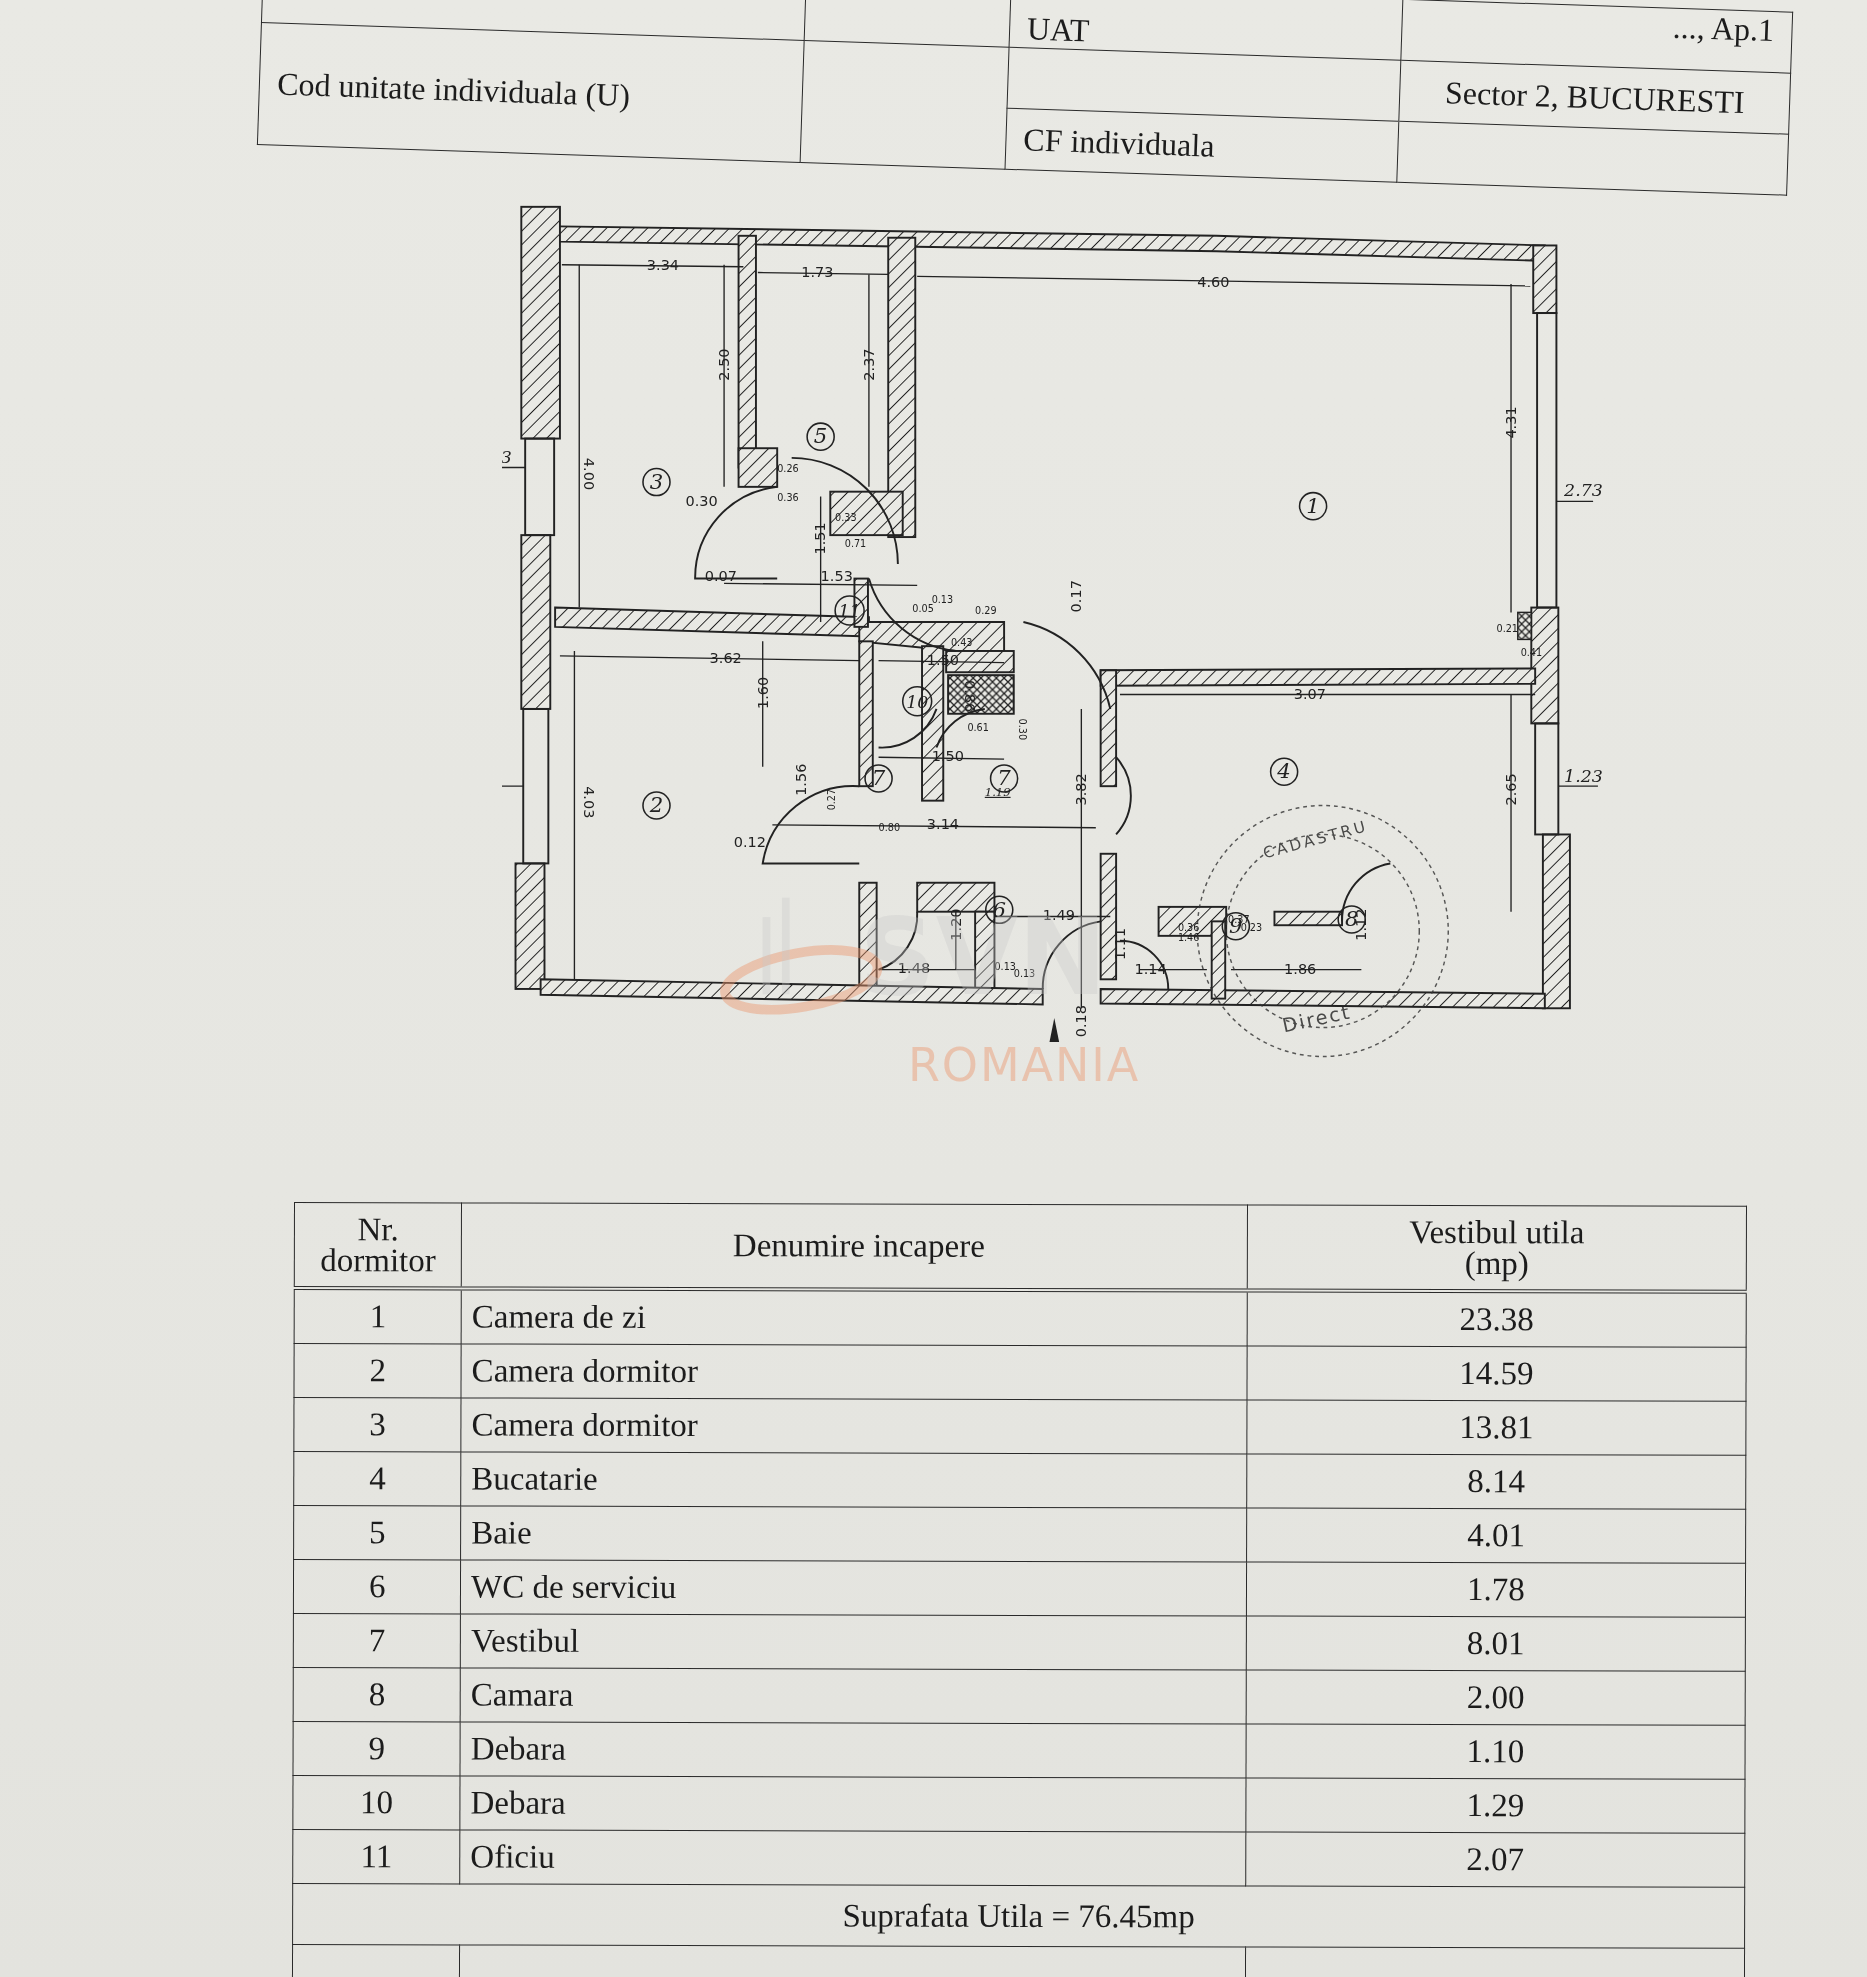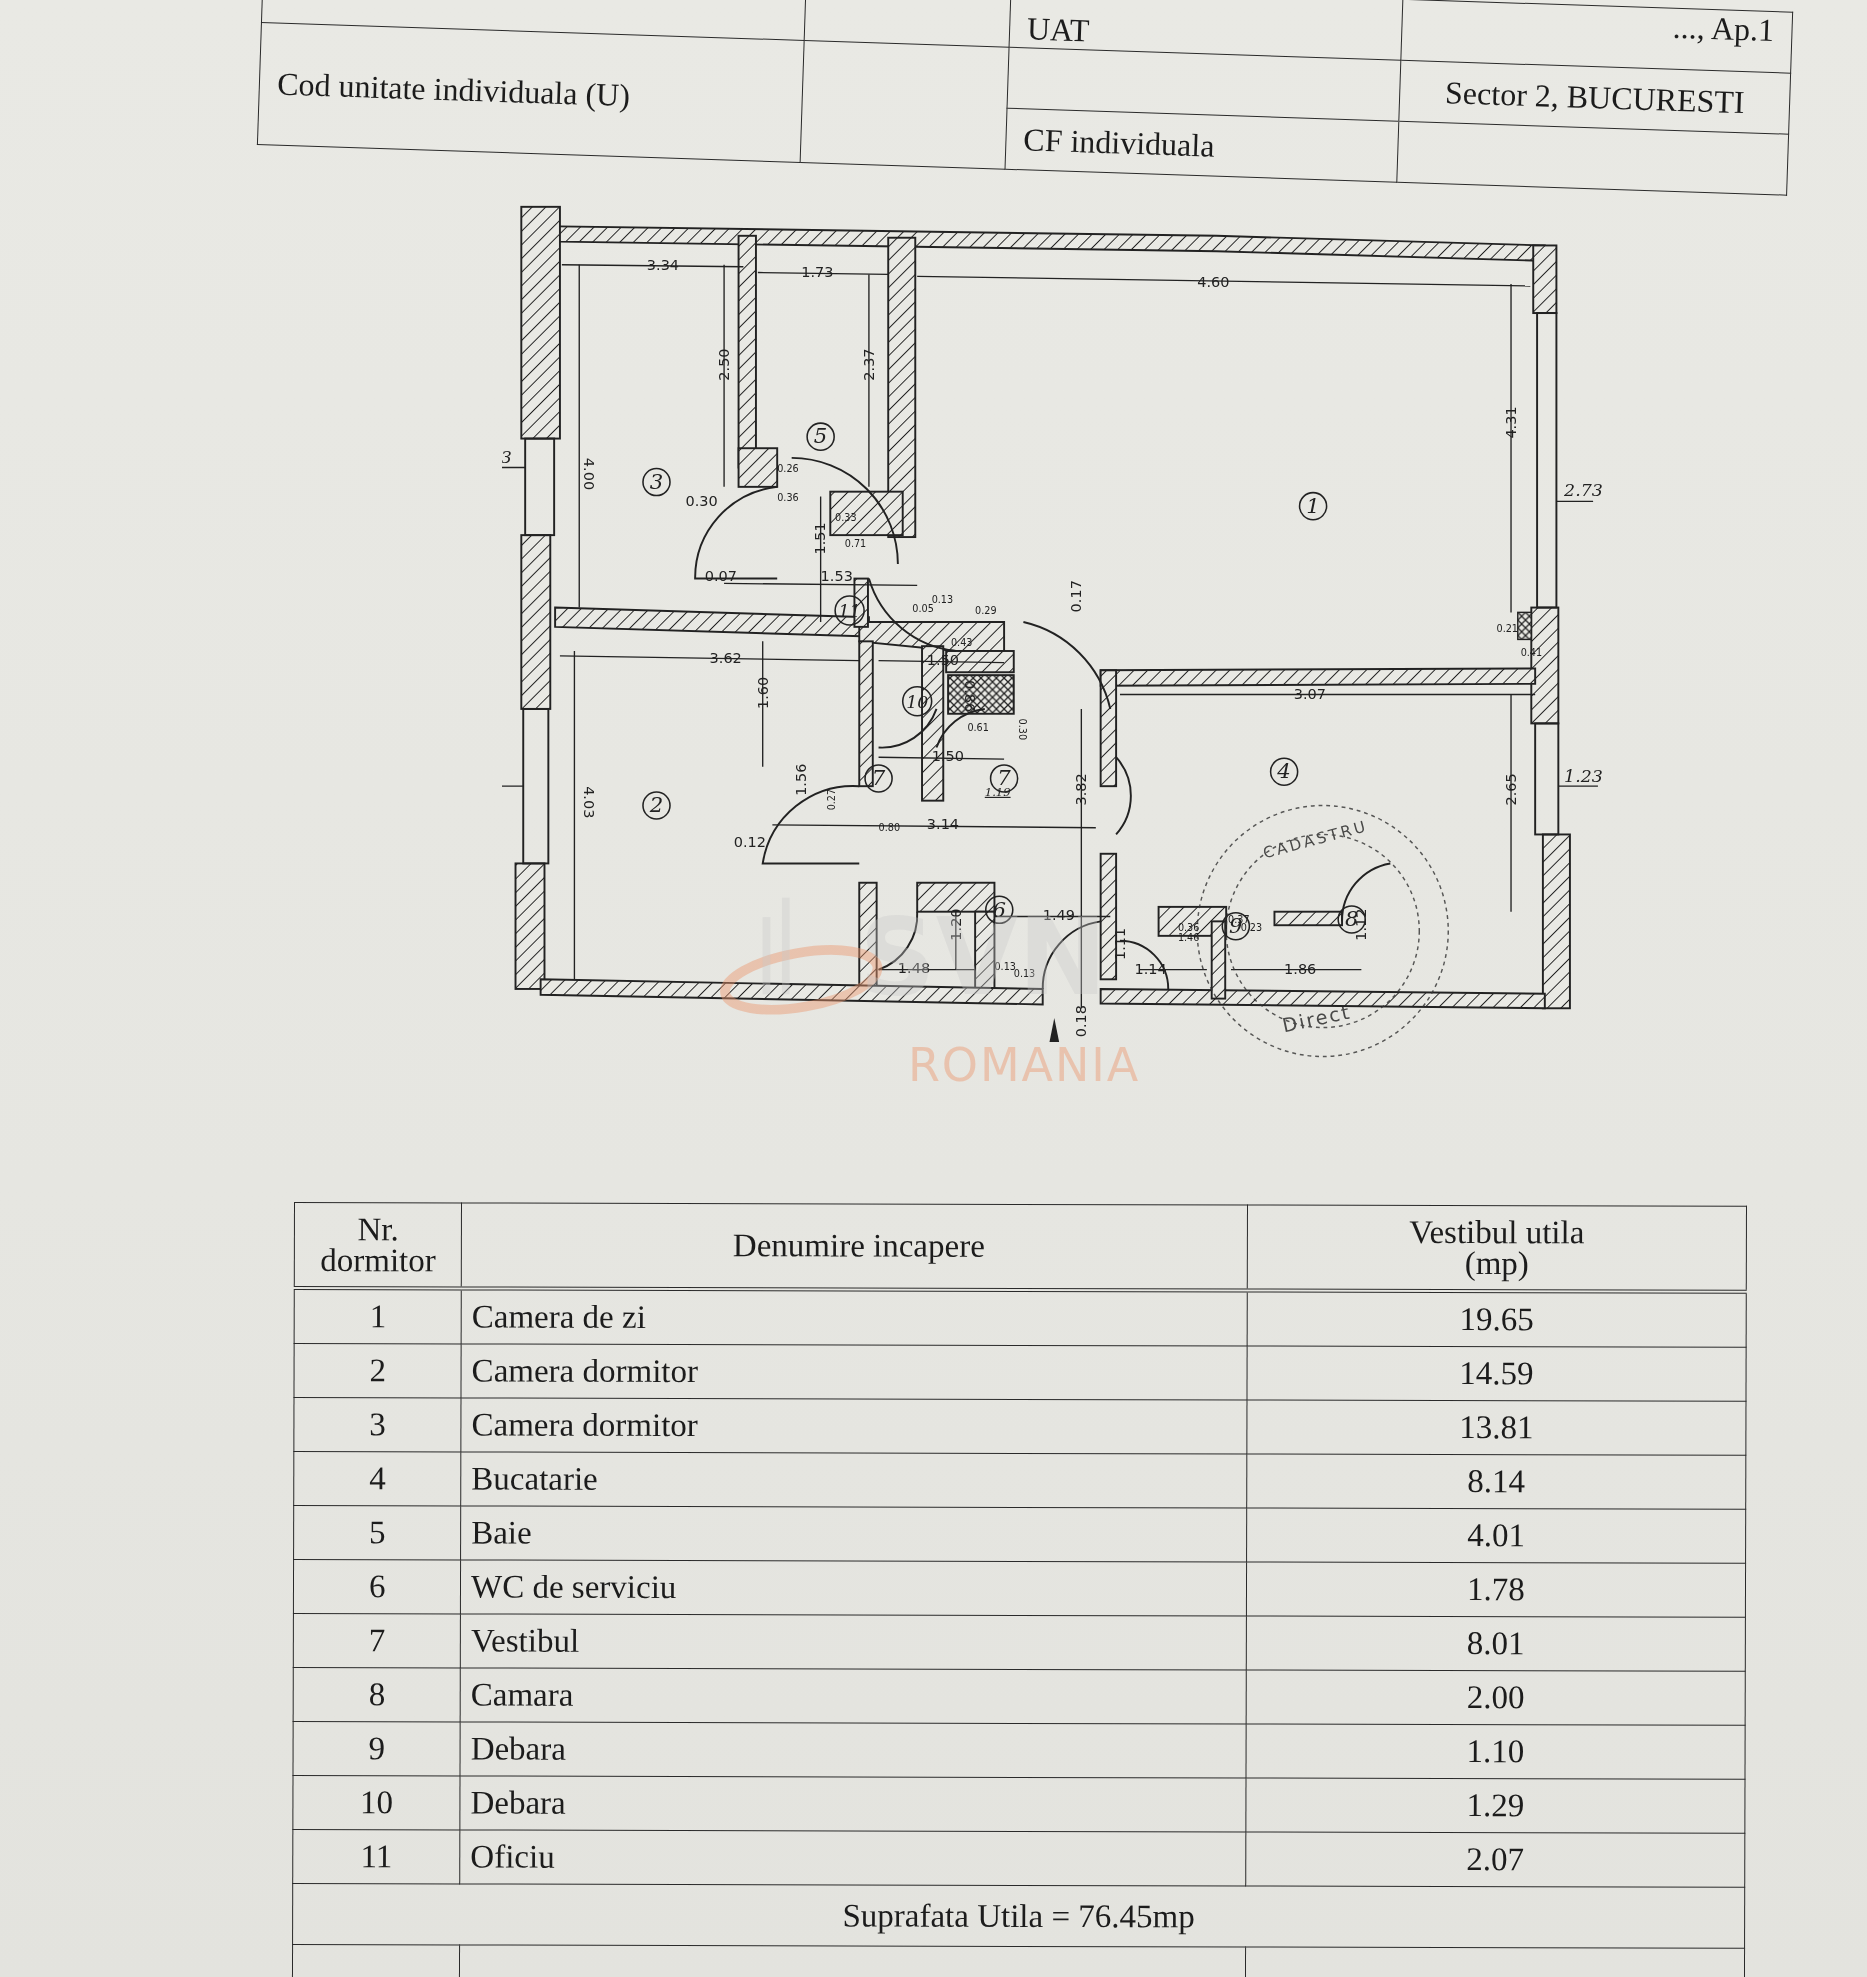--- a/index.html
+++ b/index.html
@@ -292,21 +292,21 @@
           <span>Nr.</span><br><span>dormitor</span>
         </th>
         <th class="name" style="text-align:center">Denumire  incapere</th>
         <th class="area">
           <span>Vestibul  utila</span><br><span>(mp)</span>
         </th>
       </tr>
       <tr>
             <td class="n">1</td>
             <td class="name">Camera de zi</td>
-            <td class="area">19.65</td>
+            <td class="area">23.38</td>
           </tr>
       <tr>
             <td class="n">2</td>
             <td class="name">Camera dormitor</td>
             <td class="area">14.59</td>
           </tr>
       <tr>
             <td class="n">3</td>
             <td class="name">Camera dormitor</td>
             <td class="area">13.81</td>

